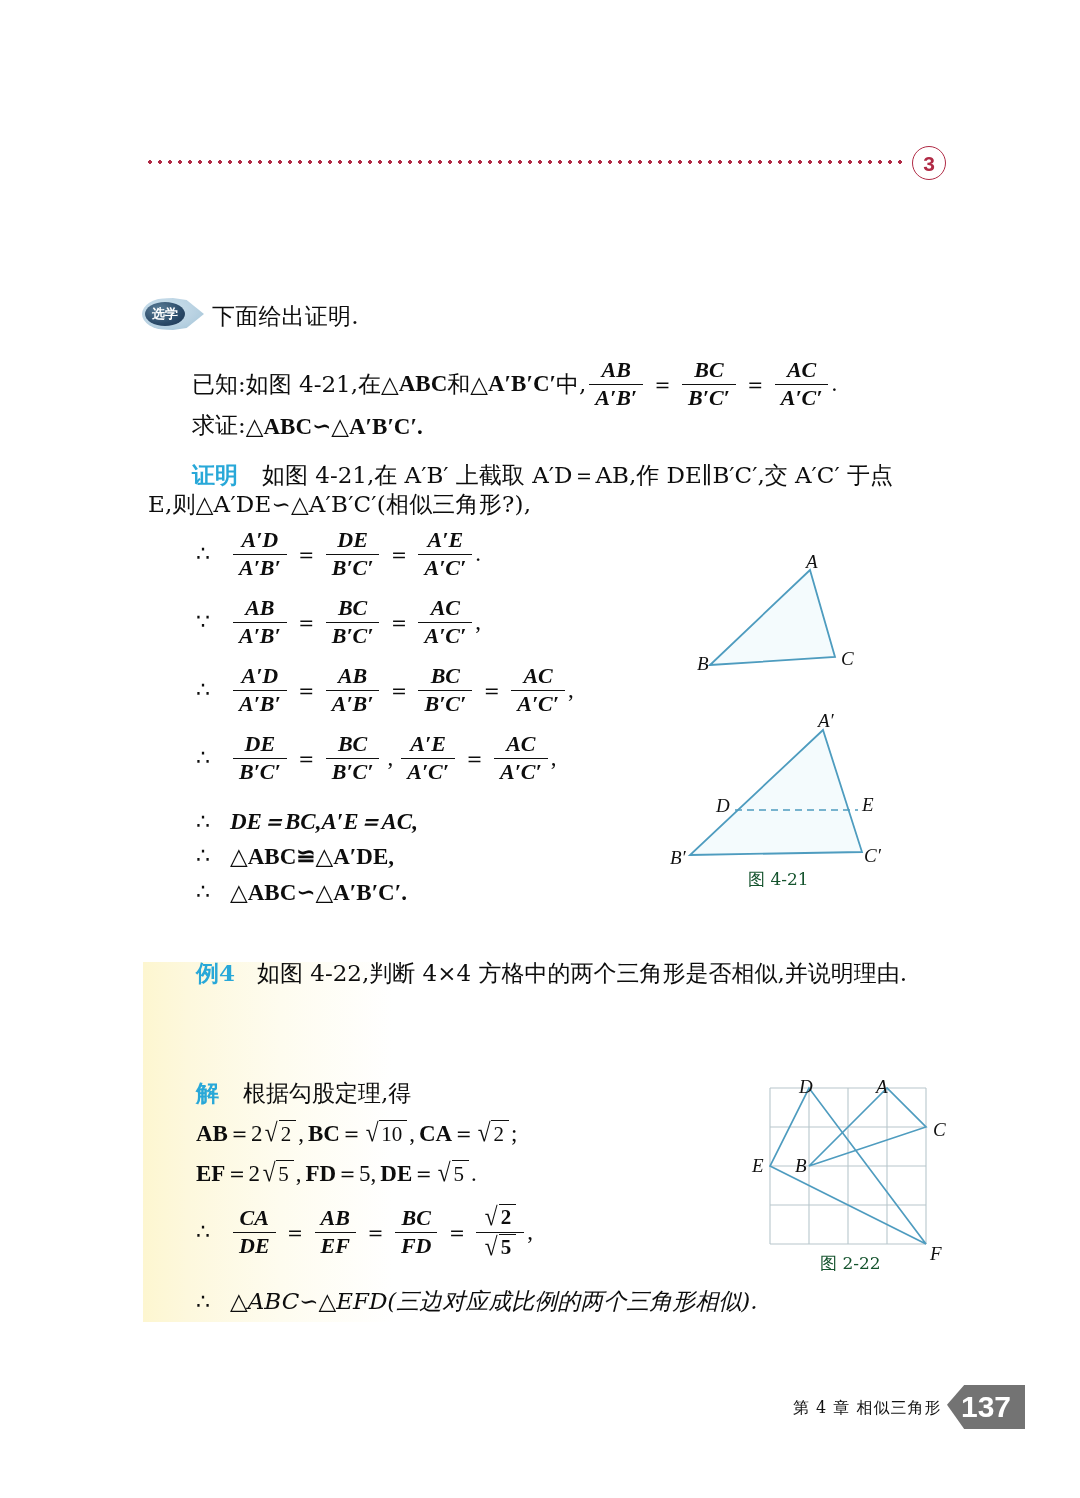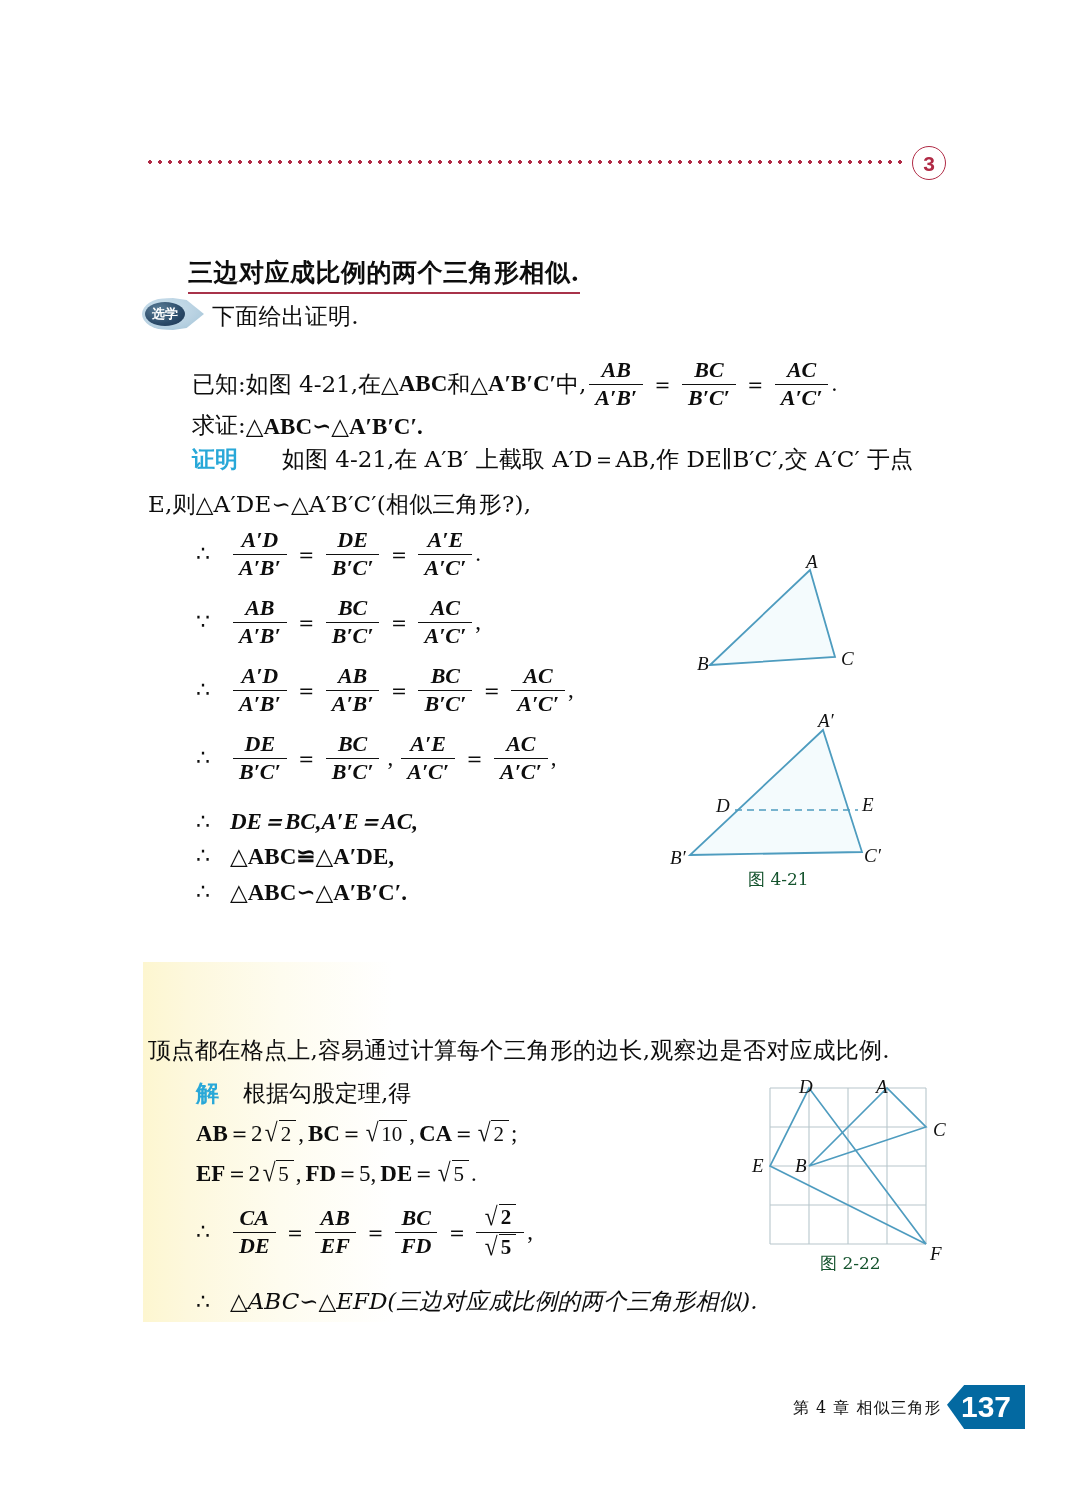--- a/index.html
+++ b/index.html
@@ -220,39 +220,38 @@
     color: #111;
     letter-spacing: 1px;
     white-space: nowrap;
   }
   .page-num {
     position: absolute;
     left: 947px;
     top: 1385px;
     width: 78px;
     height: 44px;
-    background: #0369a1;
+    background: #737373;
     color: #ffffff;
     font-family: "Liberation Sans", sans-serif;
     font-weight: bold;
     font-size: 30px;
     line-height: 44px;
     text-align: center;
     clip-path: polygon(0% 45%, 22% 0%, 100% 0%, 100% 100%, 22% 100%);
   }
 </style>
 </head>
 <body>
 
 <div id="page">
 
   <div class="header-rule"></div>
   <div class="section-badge">3</div>
 
-  <div class="theorem">三边对应成比例的两个三角形相似.</div>
 
   <div class="xuanxue">
     <div class="bg"></div>
     <div class="inner"></div>
     <div class="lbl">选学</div>
   </div>
   <div class="tx cn" style="left:212px; top:300px;">下面给出证明.</div>
 
   <div class="eqrow" style="left:192px; top:358px;">
     <span class="cn">已知:</span>
@@ -279,21 +278,21 @@
       <span class="den">A′C′</span>
     </span>
     <span class="mn">.</span>
   </div>
 
   <div class="eqrow" style="left:192px; top:410px;">
     <span class="cn">求证:</span>
     <span class="mi" style="font-style:normal;">△ABC∽△A′B′C′.</span>
   </div>
 
-  <div class="eqrow" style="left:192px; top:444px;gap:20px;">
+  <div class="eqrow" style="left:192px; top:460px;">
     <span class="kw" style="font-size:23px;">证明</span>
     <span class="cn" style="margin-left:24px;">如图 4-21,在 A′B′ 上截取 A′D＝AB,作 DE∥B′C′,交 A′C′ 于点</span>
   </div>
   <div class="tx cn" style="left:148px; top:488px;">E,则△A′DE∽△A′B′C′(相似三角形?),</div>
 
   <div class="eqrow" style="left:196px; top:528px;">
     <span class="because">∴</span>
     <span class="frac">
       <span class="num">A′D</span>
       <span class="bar"></span>
@@ -421,21 +420,24 @@
   <span class="ptlabel" style="left:818px; top:710px;">A′</span>
   <span class="ptlabel" style="left:670px; top:847px;">B′</span>
   <span class="ptlabel" style="left:864px; top:845px;">C′</span>
   <span class="ptlabel" style="left:716px; top:795px;">D</span>
   <span class="ptlabel" style="left:862px; top:794px;">E</span>
 
   <span class="figcap" style="left:748px; top:868px;">图 4-21</span>
 
   <div class="example-band"></div>
 
-  <div class="tx cn" style="left:148px; top:1034px;">顶点都在格点上,容易通过计算每个三角形的边长,观察边是否对应成比例.</div>
+  <div class="eqrow" style="left:196px; top:958px;">
+    <span class="kw" style="font-size:23px;">例4</span>
+    <span class="cn" style="margin-left:22px;">如图 4-22,判断 4×4 方格中的两个三角形是否相似,并说明理由.</span>
+  </div>
 
   <div class="eqrow" style="left:196px; top:1078px;">
     <span class="kw" style="font-size:23px;">解</span>
     <span class="cn" style="margin-left:24px;">根据勾股定理,得</span>
   </div>
 
   <div class="eqrow" style="left:196px; top:1118px;">
     <span class="mi">AB</span>
     <span class="mn">＝</span>
     <span class="mn">2</span>

